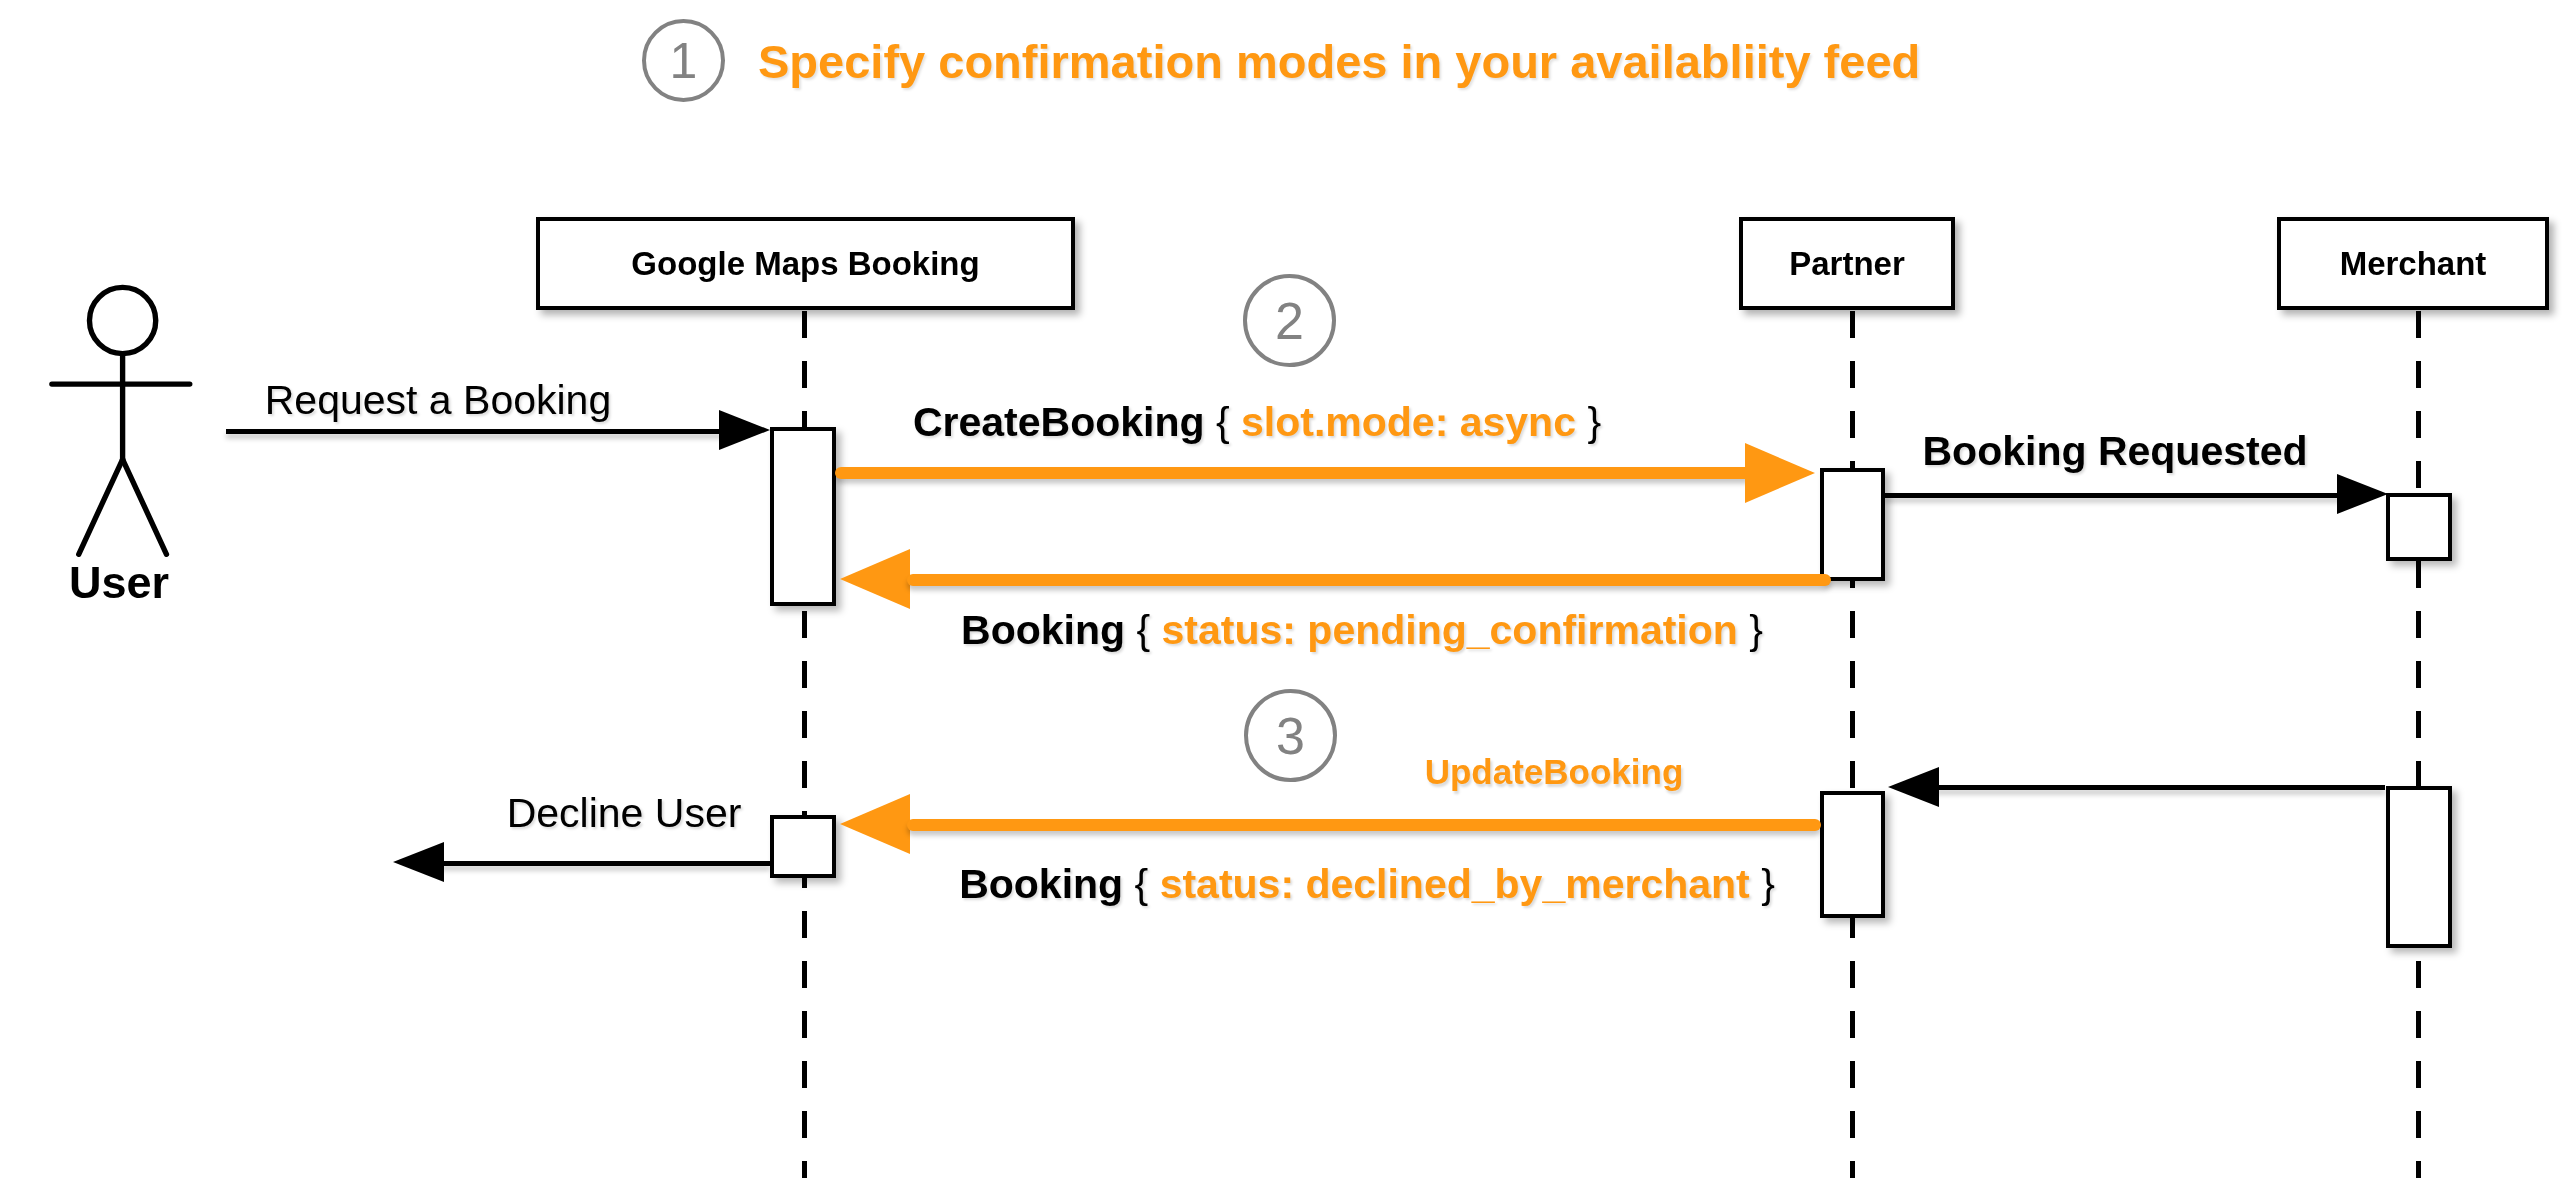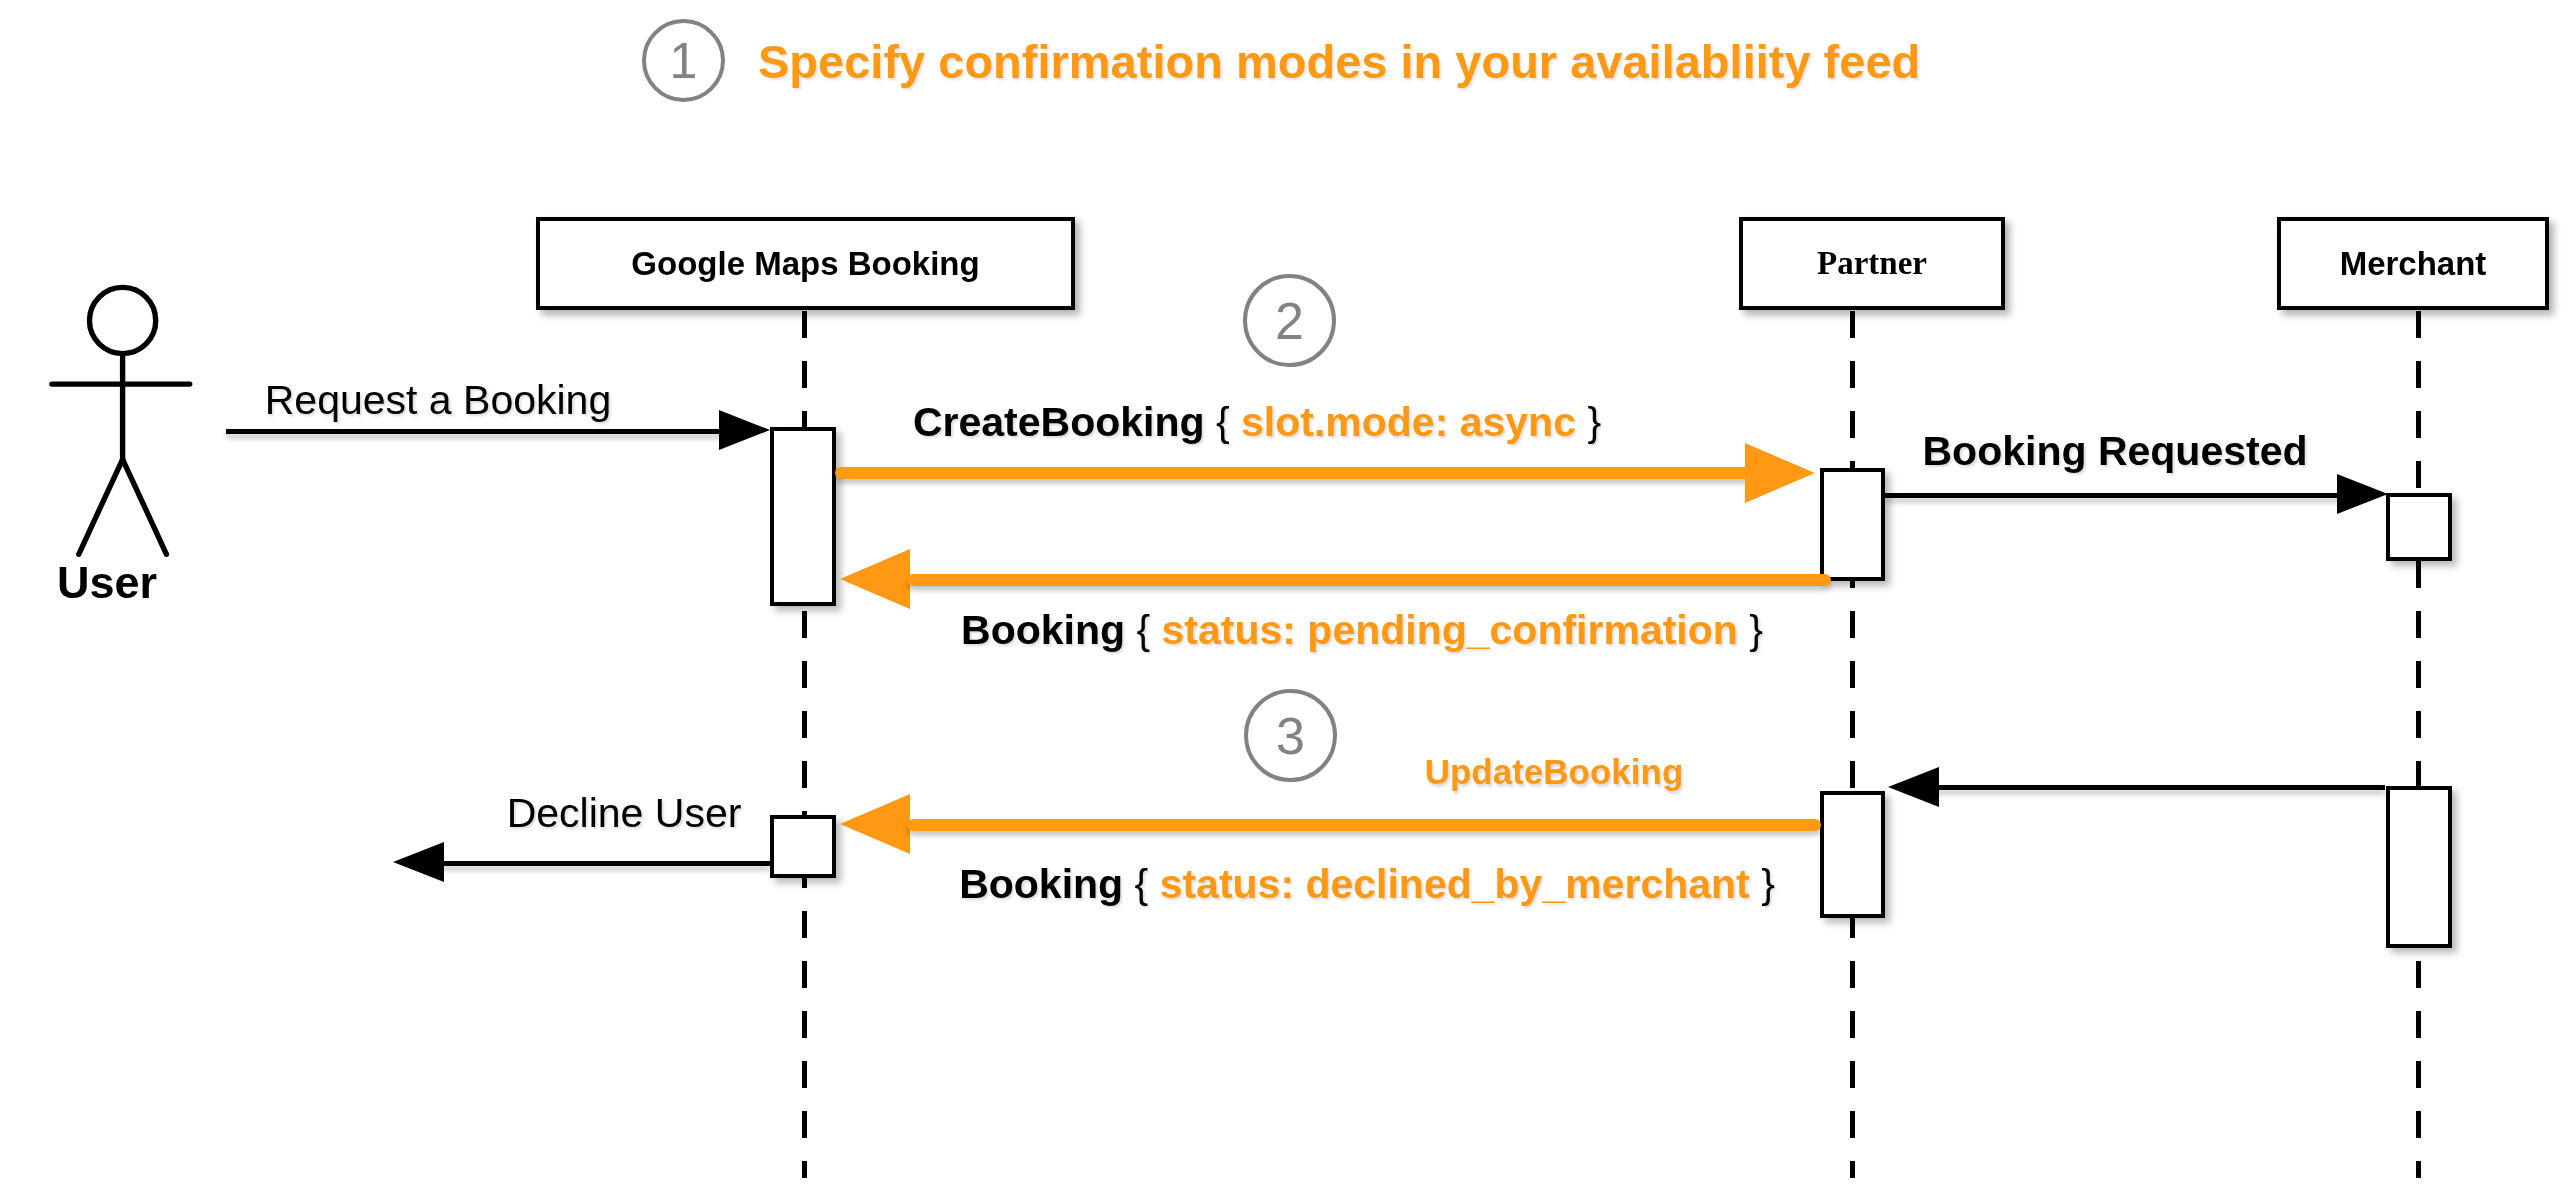--- a/index.html
+++ b/index.html
@@ -53,21 +53,21 @@
   .head.ol{border-top:30px solid transparent;border-bottom:30px solid transparent;border-right:70px solid var(--accent,#ff9812);}
   
   .lbl{
     position:absolute;transform:translate(-50%,-50%);white-space:nowrap;z-index:5;
     font-size:41px;color:#000;text-shadow:1.8px 2.7px 2.7px rgba(0,0,0,.15);
   }
   .lbl.bold{font-weight:bold;}
   .lbl .param{color:var(--accent,#ff9812);font-weight:bold;}
   .lbl .brace{font-weight:normal;}
   .lbl.orange-lbl{color:var(--accent,#ff9812);font-weight:bold;font-size:35px;}
-  .user-name{position:absolute;left:107px;top:583px;transform:translate(-50%,-50%);
+  .user-name{position:absolute;left:119px;top:583px;transform:translate(-50%,-50%);
     font-weight:bold;font-size:45px;z-index:5;}
   .actor-svg{position:absolute;left:25px;top:280px;z-index:2;}
 </style>
 </head>
 <body>
 
 <div class="canvas" style="--accent: #FF9812; --step_gray: #828282; --line: #000000; --background: #FFFFFF;">
 
   <div class="badge b1">
     <span>1</span>
@@ -81,21 +81,21 @@
       <line x1="30" y1="116" x2="184" y2="116"></line>
       <line x1="109" y1="200" x2="60" y2="306"></line>
       <line x1="109" y1="200" x2="158" y2="306"></line>
     </g>
   </svg>
   <div class="user-name">User</div>
 
   <div class="hbox" style="left:536px;width:539px;">
     <span>Google Maps Booking</span>
   </div>
-  <div class="hbox" style="left:1739px;width:266px;font-family:Liberation Serif, serif;">
+  <div class="hbox" style="left:1739px;width:216px;">
     <span>Partner</span>
   </div>
   <div class="hbox" style="left:2277px;width:272px;">
     <span>Merchant</span>
   </div>
 
   <div class="lifeline" style="left:802px;"></div>
   <div class="lifeline" style="left:1850px;"></div>
   <div class="lifeline" style="left:2416px;"></div>
 

